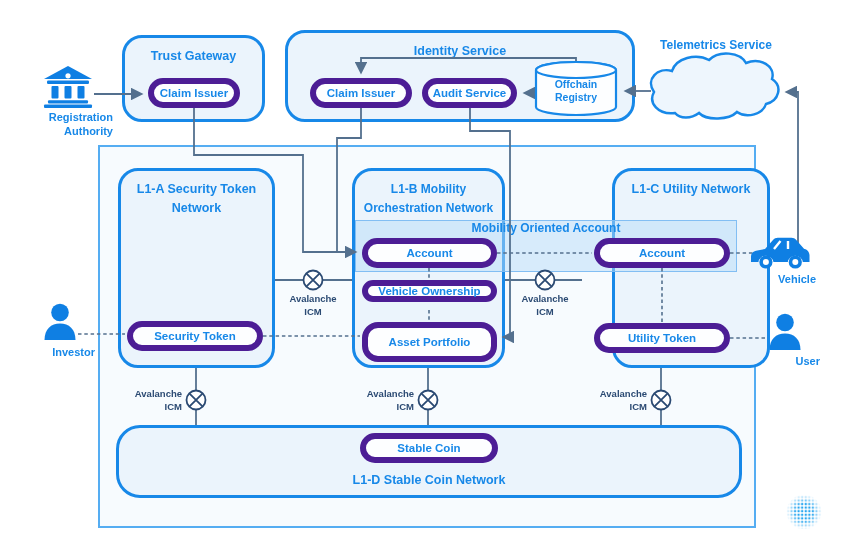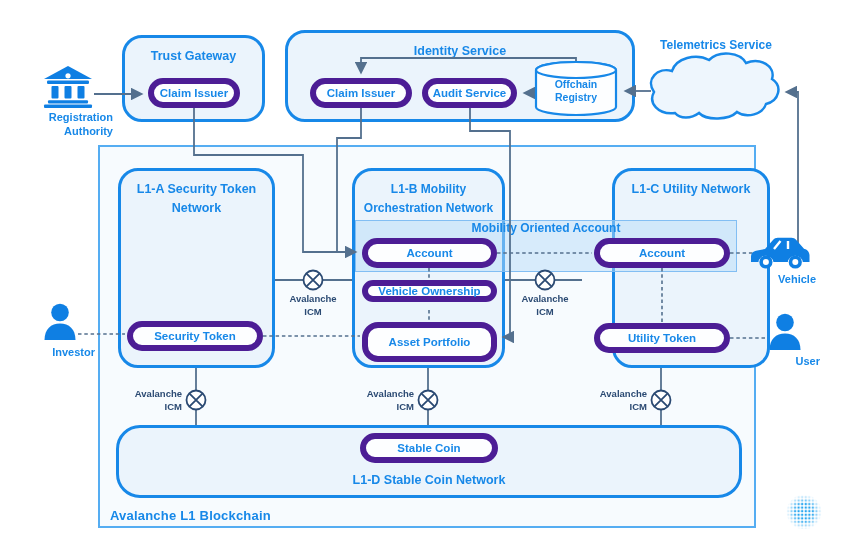--- a/index.html
+++ b/index.html
@@ -51,21 +51,20 @@
     -webkit-mask-image:radial-gradient(circle,#000 32%,transparent 72%);
     mask-image:radial-gradient(circle,#000 32%,transparent 72%);
   }
 </style>
 </head>
 <body>
 
 <div class="canvas">
 
   <div class="abs l1-container"></div>
-  <div class="abs container-title">Avalanche L1 Blockchain</div>
 
   <div class="abs box" style="left:122px;top:35px;width:143px;height:87px;">
     <div class="box-title">Trust Gateway</div>
   </div>
   <div class="abs box" style="left:285px;top:30px;width:350px;height:92px;">
     <div class="box-title">Identity Service</div>
   </div>
   <div class="abs tele-title" style="left:646px;top:38px;width:140px;">Telemetrics Service</div>
 
   <div class="abs box" style="left:118px;top:168px;width:157px;height:200px;">

